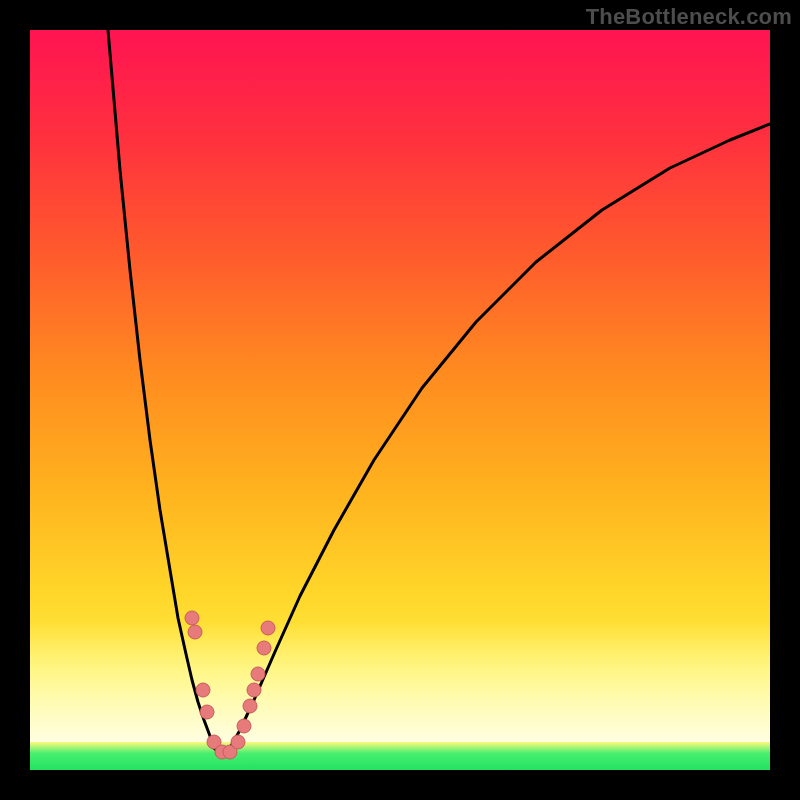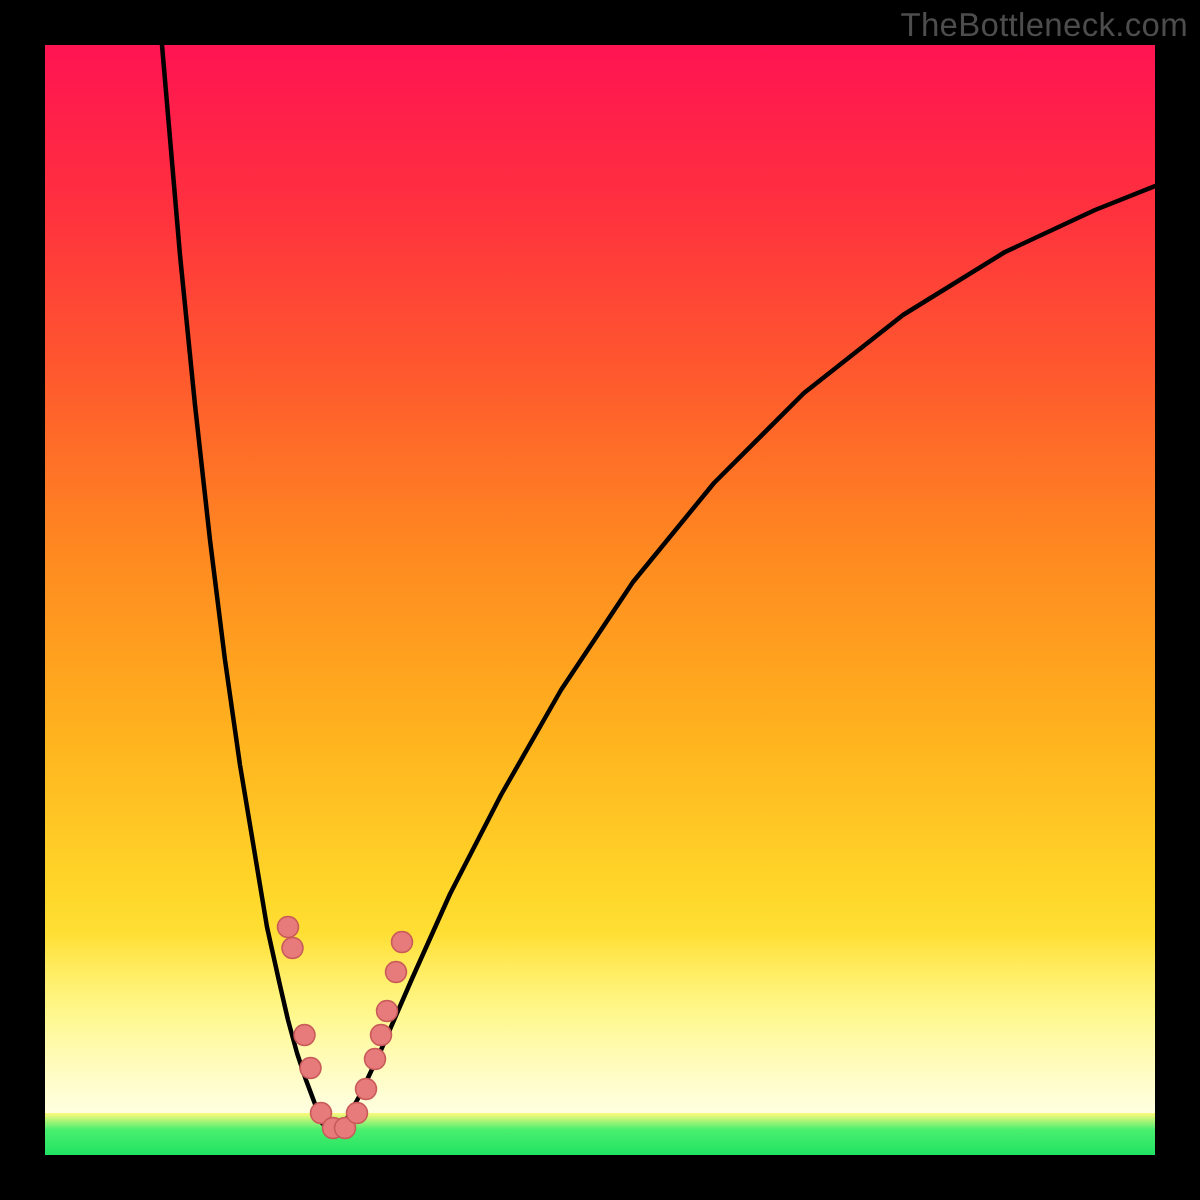--- a/index.html
+++ b/index.html
@@ -52,21 +52,21 @@
   svg.curve-layer {
     position: absolute;
     inset: 0;
   }
   .watermark {
     position: absolute;
     top: 4px;
     right: 8px;
     color: #4d4d4d;
     font-size: 22px;
-    font-weight: 400;
+    font-weight: 700;
     letter-spacing: 0.2px;
   }
 </style>
 </head>
 <body>
 
 <div class="frame">
 
   <div class="plot-area">
 

